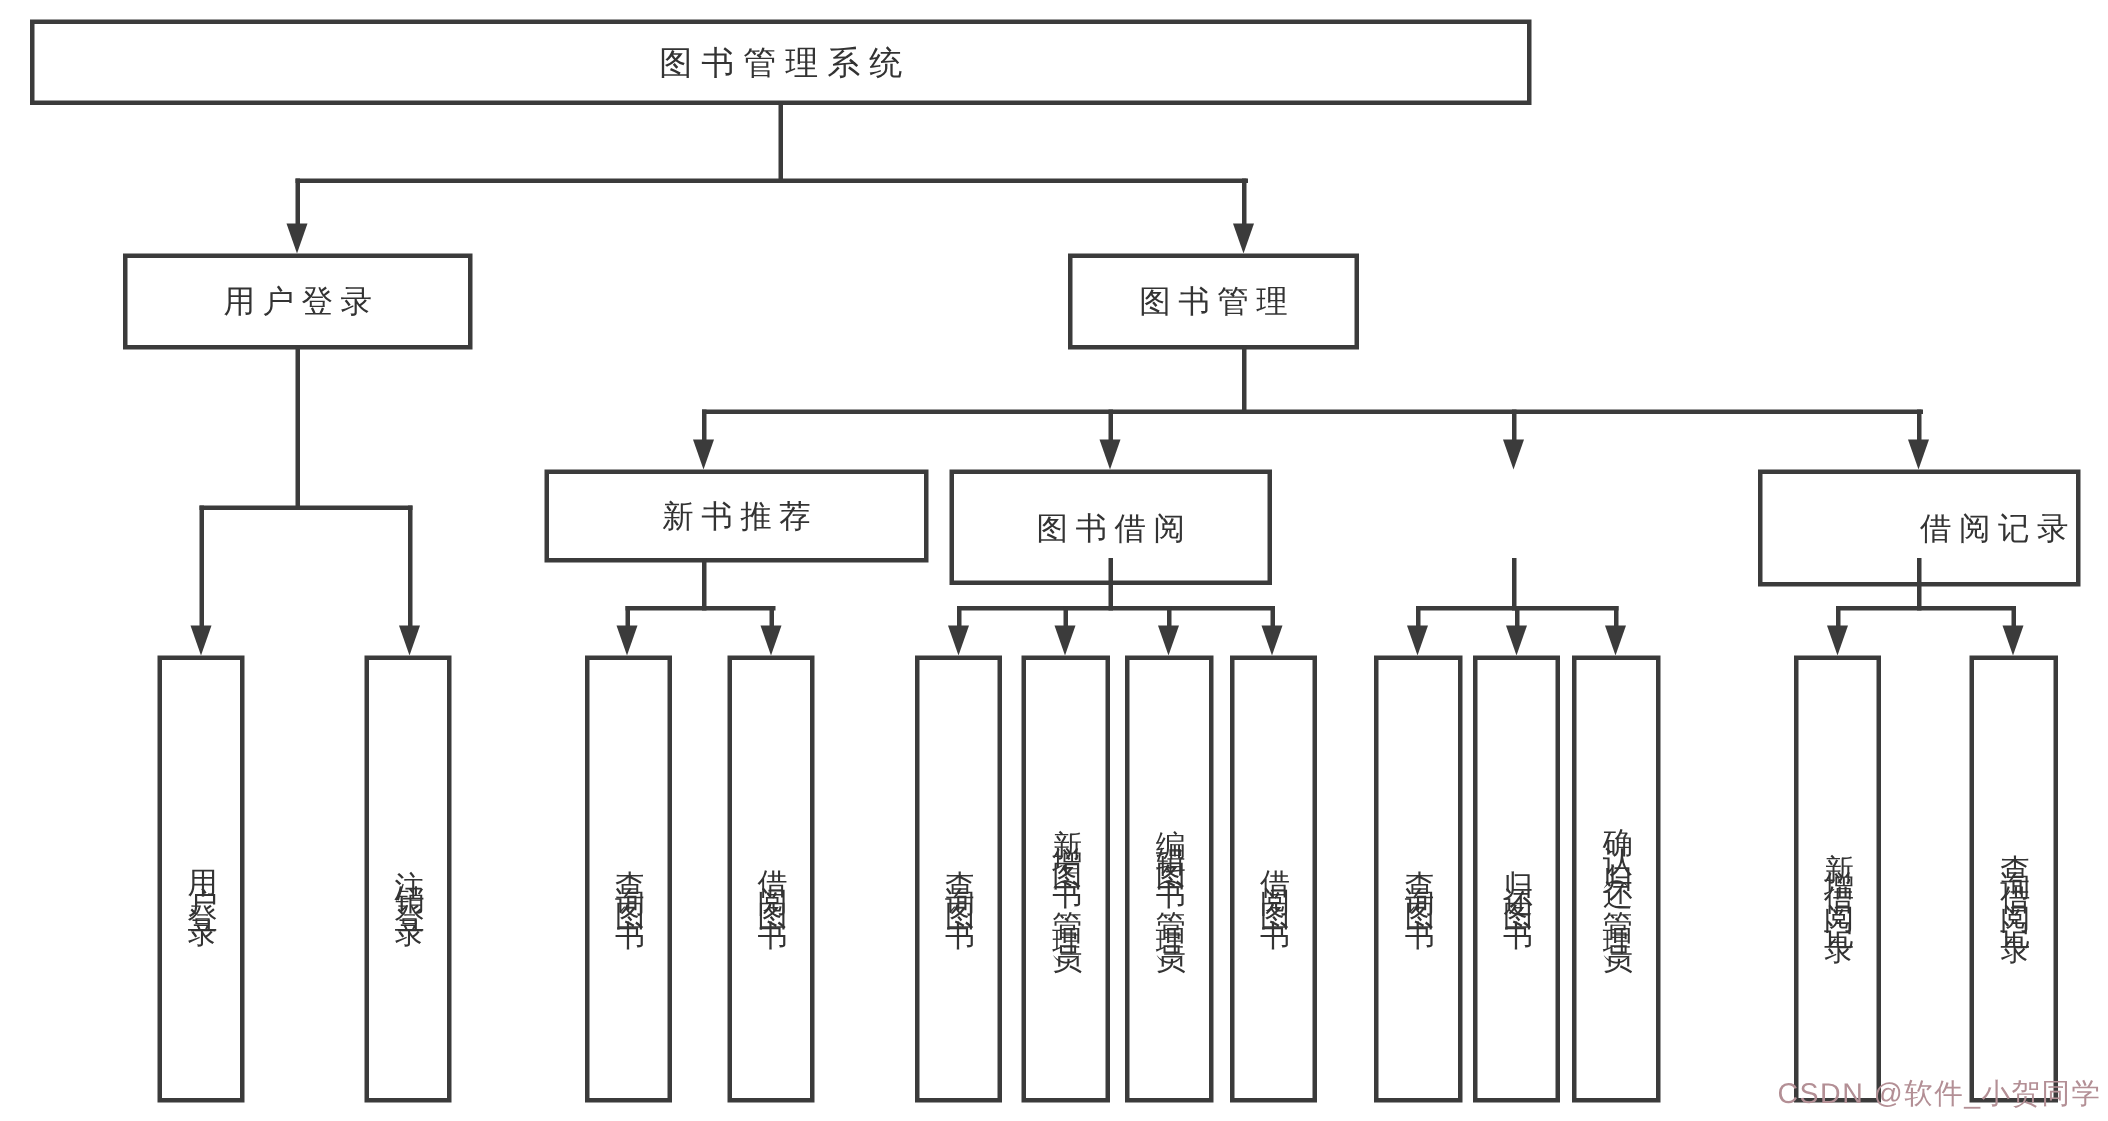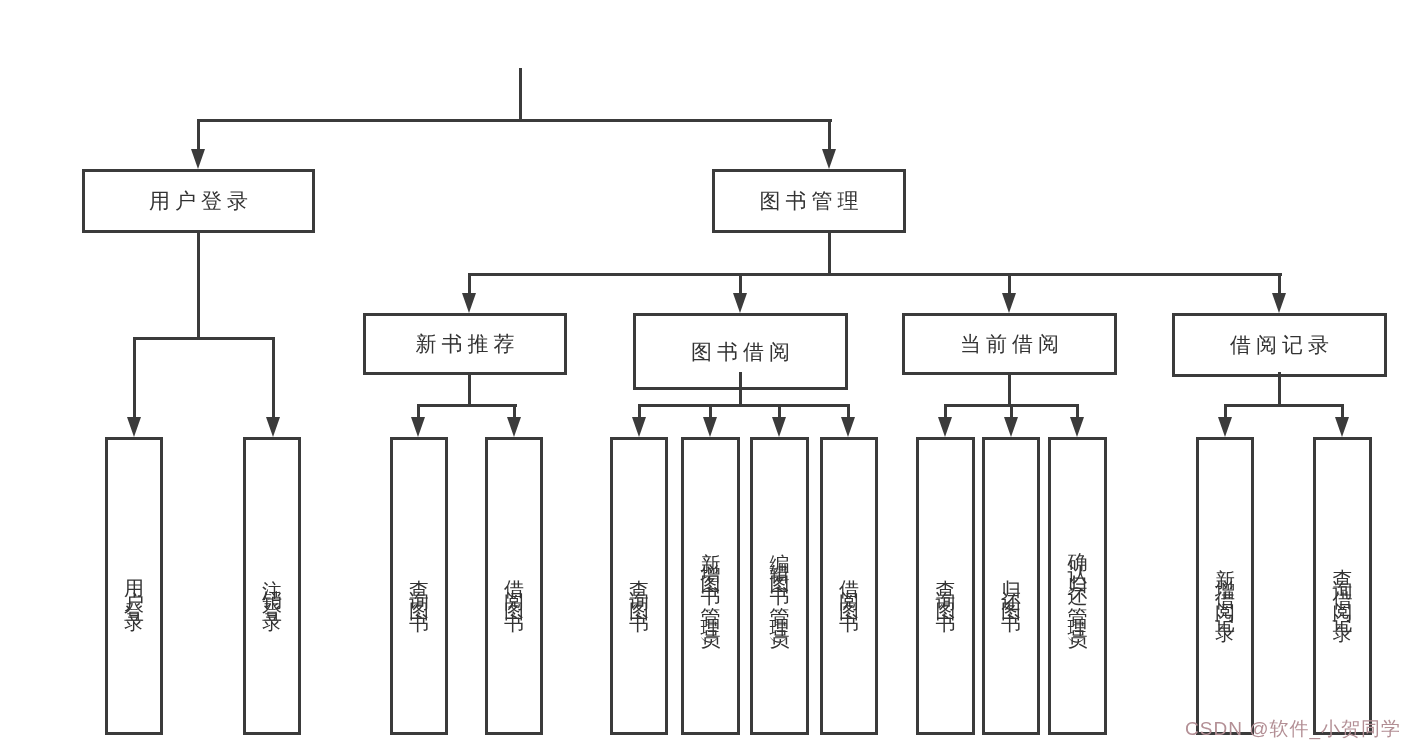--- a/index.html
+++ b/index.html
@@ -58,20 +58,23 @@
     font-size: 19px;
     letter-spacing: 1px;
     white-space: nowrap;
   }
 </style>
 </head>
 <body>
 
 <div class="canvas">
 
+  <div class="node" style="left:20px; top:13px; width:1001px; height:57px;">
+    <span class="hlabel root-label">图书管理系统</span>
+  </div>
 
   <div class="v" style="left:519px; top:68px; height:52px;"></div>
   <div class="h" style="left:197px; top:119px; width:635px;"></div>
   <div class="v" style="left:197px; top:119px; height:34px;"></div>
   <div class="arr" style="left:191px; top:149px;"></div>
   <div class="v" style="left:828px; top:119px; height:34px;"></div>
   <div class="arr" style="left:822px; top:149px;"></div>
 
   <div class="node" style="left:82px; top:169px; width:233px; height:64px;">
     <span class="hlabel">用户登录</span>
@@ -91,30 +94,27 @@
   <div class="h" style="left:468px; top:273px; width:814px;"></div>
   <div class="v" style="left:468px; top:273px; height:24px;"></div>
   <div class="arr" style="left:462px; top:293px;"></div>
   <div class="v" style="left:739px; top:273px; height:24px;"></div>
   <div class="arr" style="left:733px; top:293px;"></div>
   <div class="v" style="left:1008px; top:273px; height:24px;"></div>
   <div class="arr" style="left:1002px; top:293px;"></div>
   <div class="v" style="left:1278px; top:273px; height:24px;"></div>
   <div class="arr" style="left:1272px; top:293px;"></div>
 
-  <div class="node" style="left:363px; top:313px; width:204px; height:62px;">
+  <div class="node" style="left:363px; top:313px; width:256px; height:62px;">
     <span class="hlabel">新书推荐</span>
   </div>
   <div class="node" style="left:633px; top:313px; width:215px; height:77px;">
     <span class="hlabel">图书借阅</span>
   </div>
-  <div class="node" style="left:902px; top:313px; width:215px; height:62px;">
-    <span class="hlabel">当前借阅</span>
-  </div>
-  <div class="node" style="left:1172px; top:313px; width:215px; height:64px;">
+  <div class="node" style="left:1172px; top:313px; width:215px; height:78px;justify-content:flex-end;">
     <span class="hlabel">借阅记录</span>
   </div>
 
   <div class="v" style="left:468px; top:372px; height:35px;"></div>
   <div class="h" style="left:417px; top:404px; width:100px;"></div>
   <div class="v" style="left:417px; top:404px; height:16px;"></div>
   <div class="arr" style="left:411px; top:417px;"></div>
   <div class="v" style="left:513px; top:404px; height:16px;"></div>
   <div class="arr" style="left:507px; top:417px;"></div>
 

